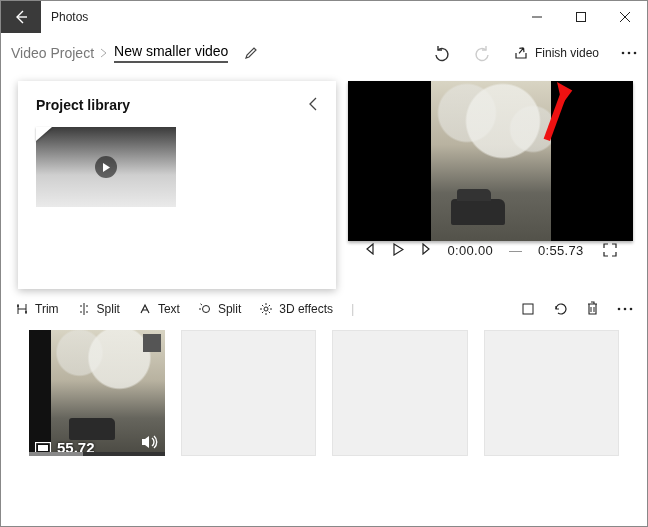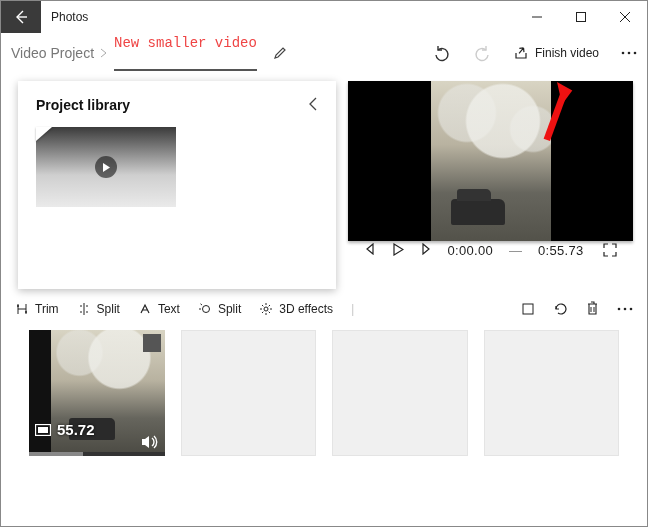--- a/index.html
+++ b/index.html
@@ -4,21 +4,21 @@
 <style>
   * { box-sizing: border-box; margin: 0; padding: 0; font-family: "Segoe UI", Arial, sans-serif; }
   body { background: #fff; width: 648px; height: 527px; overflow: hidden; border: 1px solid #888; }
   .titlebar { height: 32px; display: flex; align-items: center; background: #fff; }
   .titlebar .back { width: 40px; height: 32px; background: #3a3a3a; display:flex; align-items:center; justify-content:center; color:#fff; }
   .titlebar .title { padding-left: 10px; font-size: 12px; color:#222; flex:1; }
   .winbtns { display:flex; }
   .winbtn { width: 44px; height: 32px; display:flex; align-items:center; justify-content:center; color:#222; }
   .toolbar { height: 40px; display:flex; align-items:center; padding: 0 10px 0 10px; color:#444; }
   .breadcrumb { display:flex; align-items:center; gap:6px; font-size:14px; color:#777; }
-  .breadcrumb .proj { color:#ef4444; border-bottom:2px solid #555; padding-bottom:18px;font-family:Liberation Mono, monospace; }
+  .breadcrumb .proj { color:#000000; border-bottom:2px solid #555; padding-bottom:2px; }
   .tbright { margin-left:auto; display:flex; align-items:center; gap:22px; }
   .toolbtn { display:flex; align-items:center; gap:6px; color:#222; font-size:12px; }
   .disabled { color:#bbb; }
   svg { display:block; }
   
   .middle { display:flex; padding: 8px 10px 0 0; gap:8px; }
   
   .panel { width: 318px; background:#fff; box-shadow: 0 2px 8px rgba(0,0,0,0.25); padding: 16px 18px 18px 18px; margin-left:17px; height: 208px; position:relative; }
   .panel h3 { font-size: 14px; font-weight:600; color:#111; }
   .panel .collapse { position:absolute; right:18px; top:16px; }
@@ -57,21 +57,21 @@
   
   .story { display:flex; gap:16px; padding: 14px 28px 0 28px; }
   .clip { width: 136px; height: 126px; background:#f0f0f0; box-shadow: inset 0 0 0 1px #e4e4e4; position:relative; }
   .clip.filled { background:#111; color:#fff; box-shadow:none; overflow:hidden; }
   .clip.filled .bg { position:absolute; left:22px; right:0; top:0; bottom:0; background: linear-gradient(#d8d4c3 0%, #b8b2a0 40%, #66655d 70%, #4a4942 100%); }
   .clip.filled .bg .tree2 { position:absolute; inset:0; background:
      radial-gradient(circle at 60% 22%, rgba(240,240,235,0.75) 0 30px, transparent 32px),
      radial-gradient(circle at 25% 18%, rgba(230,230,225,0.55) 0 22px, transparent 24px); }
   .clip.filled .bg .car2 { position:absolute; left:18px; bottom:16px; width:46px; height:22px; background:#2a2a2a; border-radius:3px 5px 2px 2px; }
   .clip .sq { position:absolute; right:4px; top:4px; width:18px; height:18px; background:#555; }
-  .clip .meta { position:absolute; left:6px; bottom:18px; display:flex; align-items:center; gap:6px; font-size:15px; font-weight:600; text-shadow:0 0 3px #000; }
+  .clip .meta { position:absolute; left:6px; bottom:0; display:flex; align-items:center; gap:6px; font-size:15px; font-weight:600; text-shadow:0 0 3px #000; }
   .clip .vol { position:absolute; right:6px; bottom:6px; }
   .clip .prog { position:absolute; left:0; right:0; bottom:0; height:4px; background:#333; }
   .clip .prog:after { content:""; position:absolute; left:0; top:0; width:40%; height:100%; background:#888; }
   
   .outer { position:relative; }
 </style>
 </head>
 <body>
 <div class="outer">
 

